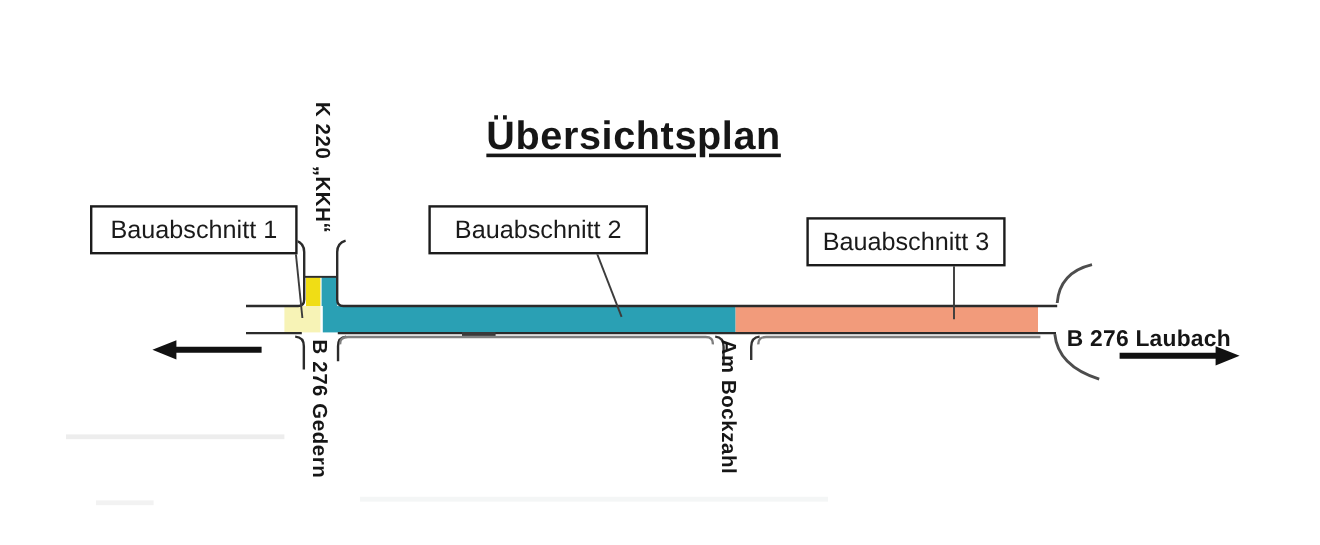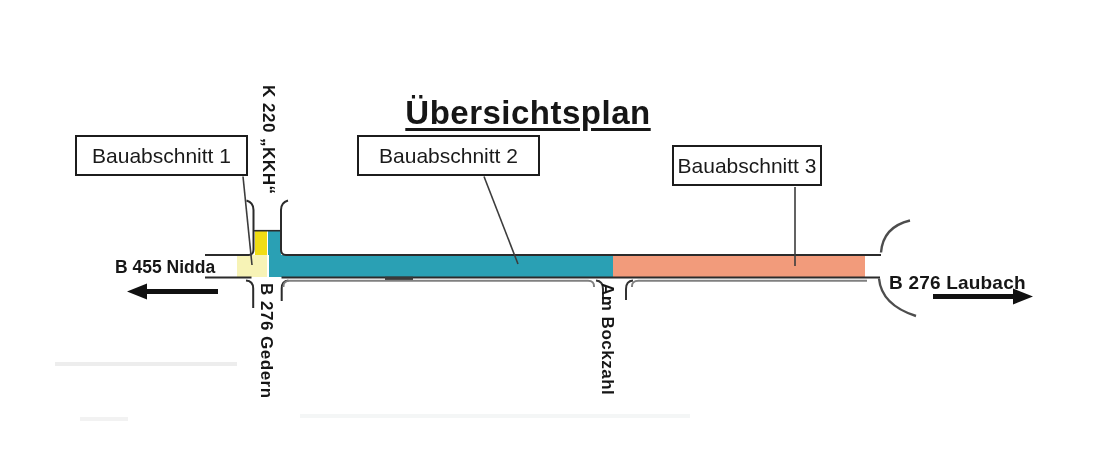--- a/index.html
+++ b/index.html
@@ -13,25 +13,25 @@
     left:378px;top:84px;width:300px;text-align:center;
     font-size:33px;font-weight:bold;letter-spacing:.5px;
     text-decoration:underline;text-underline-offset:4px;text-decoration-thickness:3px;
     color:#161616;
     margin-top:10px;
   }
   
   .callout{
     background:#ffffff;border:2px solid #1c1c1c;
     display:flex;align-items:center;justify-content:center;
-    font-size:21px;color:#1a1a1a;box-sizing:border-box;
+    font-size:21px;color:#1a1a1a;box-sizing:border-box;margin-top:36px;
   }
   #box1{left:75px;top:135px;width:173px;height:41px;}
   #box2{left:357px;top:135px;width:183px;height:41px;align-items:center;}
-  #box3{left:672px;top:145px;width:150px;height:41px;}
+  #box3{left:672px;top:145px;width:166px;height:41px;}
   
   .seg{position:absolute;top:255px;height:22px;}
   #seg-pale{left:237px;width:29.5px;}
   #seg-teal{left:268.5px;width:344.5px;}
   #seg-salmon{left:613px;width:252px;}
   #seg-end{left:865px;width:17px;background:#ffffff;}
   
   #strip-yellow{position:absolute;left:254.5px;top:231px;width:12px;height:24px;}
   #strip-teal{position:absolute;left:268px;top:229.5px;width:12.5px;height:25.5px;}
   
@@ -102,19 +102,18 @@
   <div class="abs callout" id="box1">
     <span>Bauabschnitt 1</span>
   </div>
   <div class="abs callout" id="box2">
     <span>Bauabschnitt 2</span>
   </div>
   <div class="abs callout" id="box3">
     <span>Bauabschnitt 3</span>
   </div>
 
-  <div class="abs roadlbl" id="lbl-nidda">B 455 Nidda</div>
   <div class="abs roadlbl" id="lbl-laubach">B 276 Laubach</div>
   <div class="abs vert" id="lbl-k220">K 220 „KKH“</div>
   <div class="abs vert" id="lbl-gedern">B 276 Gedern</div>
   <div class="abs vert" id="lbl-bockzahl">Am Bockzahl</div>
 
 </div>
 
 </body></html>

